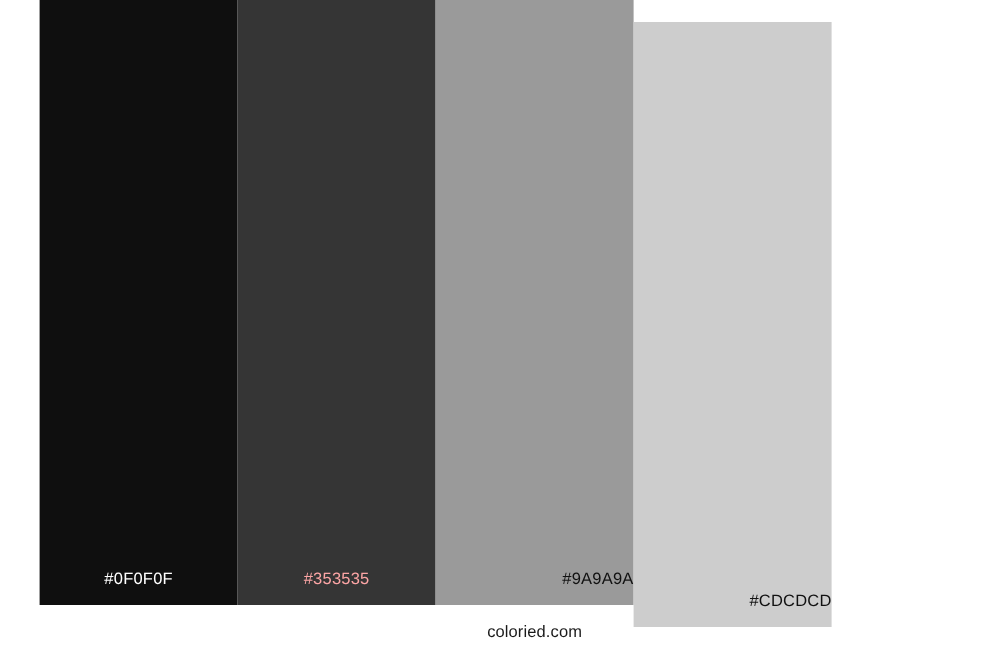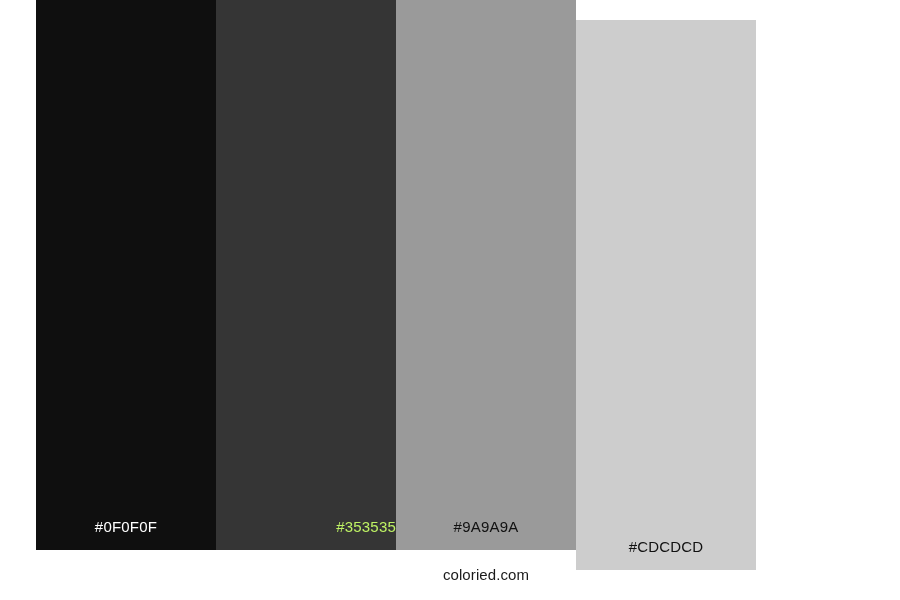--- a/index.html
+++ b/index.html
@@ -45,21 +45,21 @@
     text-align: center;
     font-family: "Liberation Sans", "DejaVu Sans", sans-serif;
     font-size: 15px;
     line-height: 18px;
     letter-spacing: 0.2px;
     padding-bottom: 14px;
     white-space: nowrap;
     user-select: text;
   }
   .label-light { color: #ffffff; }
-  .label-dark  { color: #111111; }
+  .label-dark  { color: #111111; text-align: right; }
 
   #footer-bar {
     width: 900px;
     height: 50px;
     flex: 0 0 50px;
     background: #ffffff;
     display: flex;
     align-items: center;
     justify-content: center;
   }
@@ -77,21 +77,21 @@
 
 <div id="palette-page">
 
   <div id="swatch-strip">
 
     <div class="swatch" style="background-color: rgb(15, 15, 15);">
       <span class="swatch-label label-light" style="color: rgb(255, 255, 255);">#0F0F0F</span>
     </div>
 
     <div class="swatch" style="background-color: rgb(53, 53, 53);">
-      <span class="swatch-label label-light" style="color: #bef264; text-align: right;">#353535</span>
+      <span class="swatch-label label-light" style="color: #fca5a5;">#353535</span>
     </div>
 
 
     <div class="swatch" style="background-color: rgb(154, 154, 154);">
       <span class="swatch-label label-dark" style="color: rgb(17, 17, 17);">#9A9A9A</span>
     </div>
 
     <div class="swatch" style="background-color: rgb(205, 205, 205); margin-top: 20px;">
       <span class="swatch-label label-dark" style="color: rgb(17, 17, 17);">#CDCDCD</span>
     </div>

